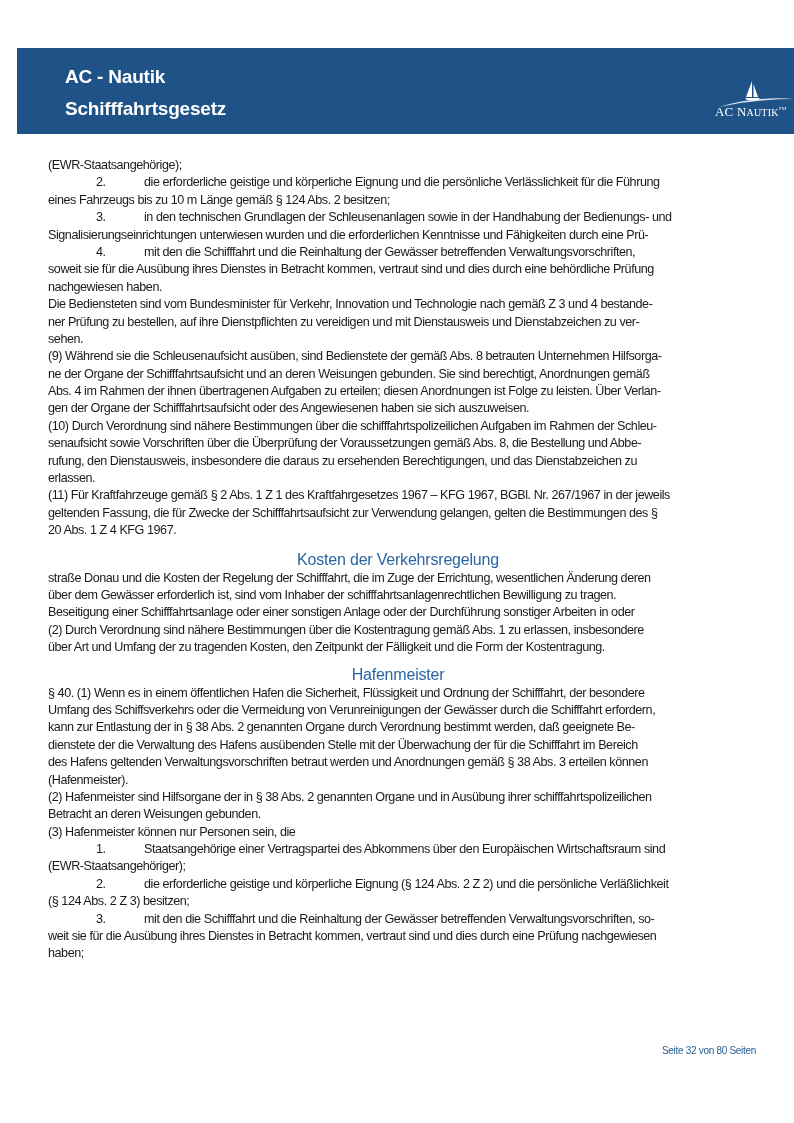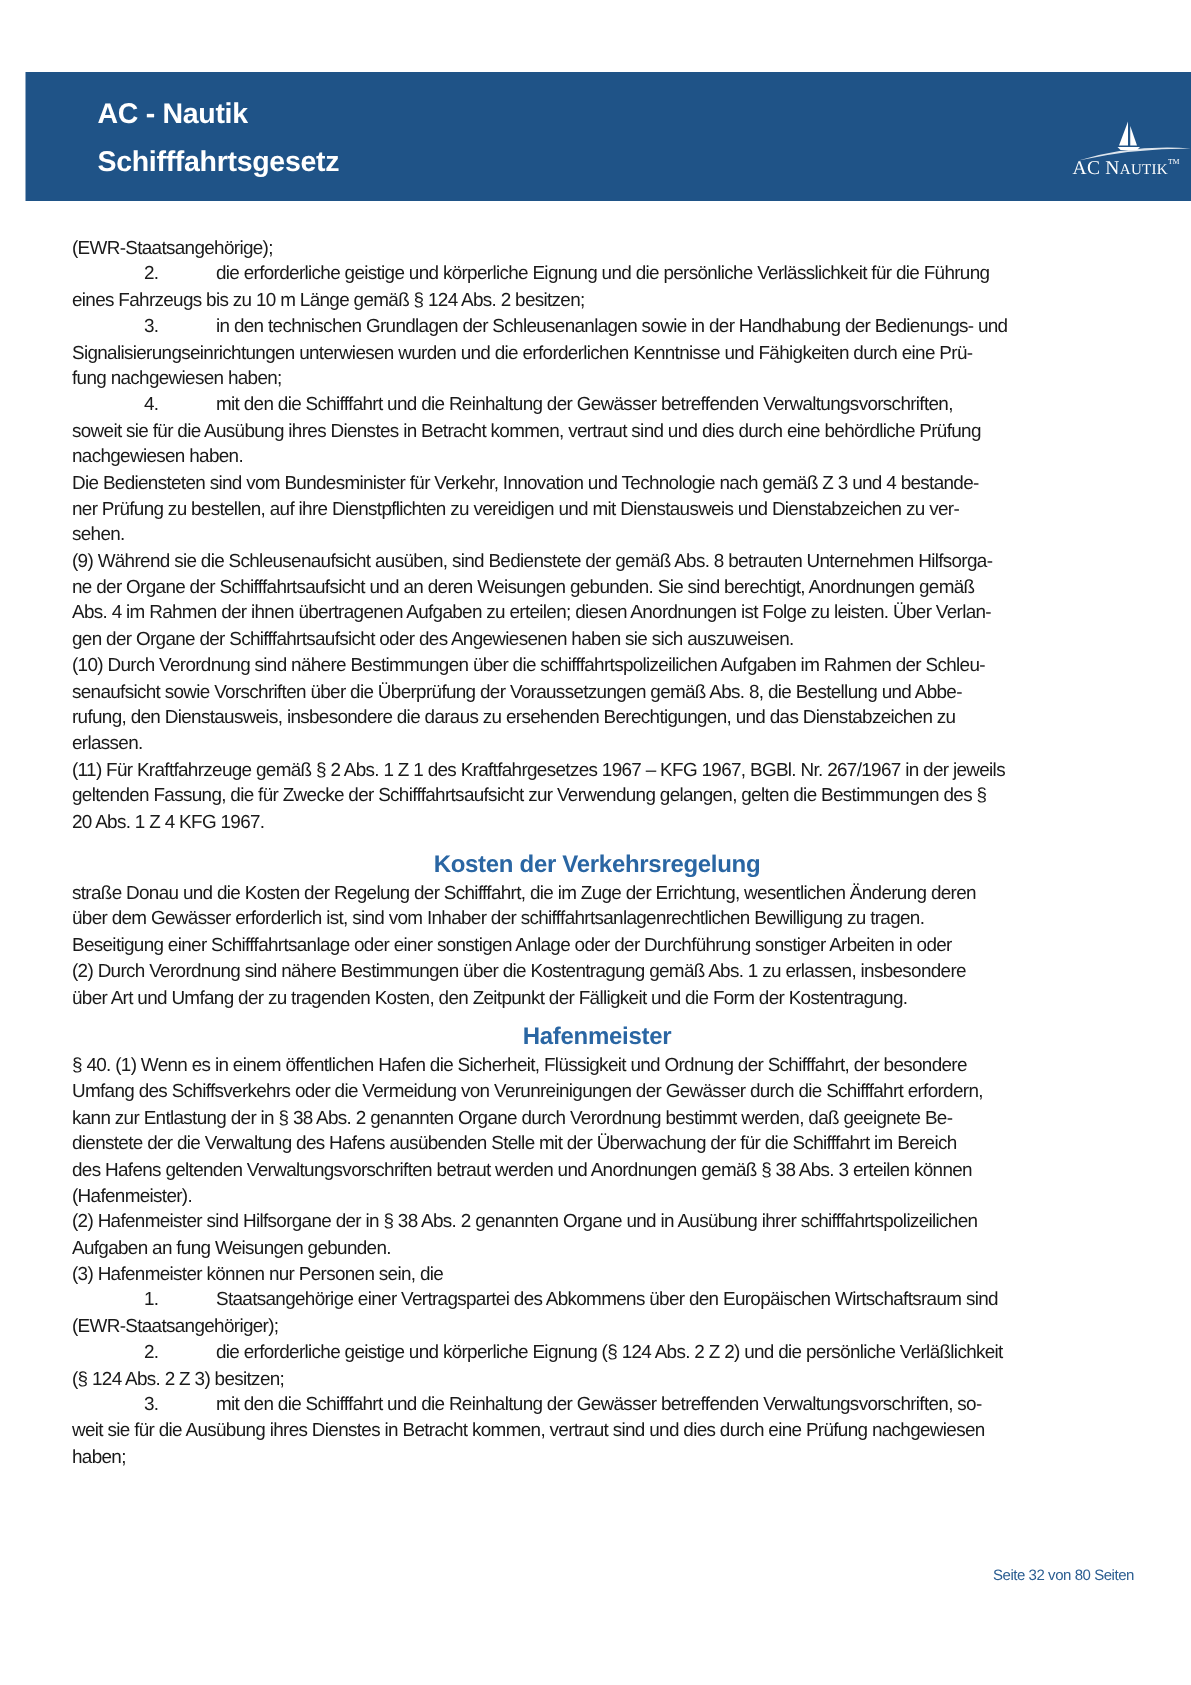--- a/index.html
+++ b/index.html
@@ -14,21 +14,21 @@
   .logo svg { display: block; }
   .logo-text { position: absolute; left: 0; top: 26px; color: #ffffff; font-family: "Liberation Serif", serif;
          font-size: 13px; white-space: nowrap; letter-spacing: 0.2px; }
   .logo-text small { font-size: 10px; }
   .logo-text sup { font-size: 5px; vertical-align: top; position: relative; top: 2px; }
   .content { position: absolute; left: 48px; top: 157px; width: 700px; }
   .ln { font-size: 12.6px; line-height: 17.4px; height: 17.4px; white-space: nowrap;
         letter-spacing: -0.45px; font-family: "Liberation Sans", sans-serif; }
   .ln .num { display: inline-block; width: 48px; margin-left: 48px; }
   .heading { text-align: center; color: #2a66a3; font-size: 16px; line-height: 20px; height: 20px;
-        letter-spacing: -0.2px; font-family: "Liberation Sans", sans-serif; font-weight: bold; }
+        letter-spacing: -0.2px; font-family: "Liberation Sans", sans-serif; }
   .gap { height: 10px; }
   .gap2 { height: 8px; }
   .footer { position: absolute; right: 38px; top: 1045px; color: #2a5d91; font-size: 10px;
         letter-spacing: -0.3px; font-family: "Liberation Sans", sans-serif; }
 </style>
 </head>
 <body>
 
 <div class="header">
   <div class="t1">AC - Nautik</div>
@@ -45,21 +45,20 @@
     </div>
   </div>
 </div>
 
 <div class="content">
   <div class="ln">(EWR-Staatsangehörige);</div>
   <div class="ln"><span class="num">2.</span><span>die erforderliche geistige und körperliche Eignung und die persönliche Verlässlichkeit für die Führung</span></div>
   <div class="ln">eines Fahrzeugs bis zu 10 m Länge gemäß § 124 Abs. 2 besitzen;</div>
   <div class="ln"><span class="num">3.</span><span>in den technischen Grundlagen der Schleusenanlagen sowie in der Handhabung der Bedienungs- und</span></div>
   <div class="ln">Signalisierungseinrichtungen unterwiesen wurden und die erforderlichen Kenntnisse und Fähigkeiten durch eine Prü-</div>
-  <div class="ln">fung nachgewiesen haben;</div>
   <div class="ln"><span class="num">4.</span><span>mit den die Schifffahrt und die Reinhaltung der Gewässer betreffenden Verwaltungsvorschriften,</span></div>
   <div class="ln">soweit sie für die Ausübung ihres Dienstes in Betracht kommen, vertraut sind und dies durch eine behördliche Prüfung</div>
   <div class="ln">nachgewiesen haben.</div>
   <div class="ln">Die Bediensteten sind vom Bundesminister für Verkehr, Innovation und Technologie nach gemäß Z 3 und 4 bestande-</div>
   <div class="ln">ner Prüfung zu bestellen, auf ihre Dienstpflichten zu vereidigen und mit Dienstausweis und Dienstabzeichen zu ver-</div>
   <div class="ln">sehen.</div>
   <div class="ln">(9) Während sie die Schleusenaufsicht ausüben, sind Bedienstete der gemäß Abs. 8 betrauten Unternehmen Hilfsorga-</div>
   <div class="ln">ne der Organe der Schifffahrtsaufsicht und an deren Weisungen gebunden. Sie sind berechtigt, Anordnungen gemäß</div>
   <div class="ln">Abs. 4 im Rahmen der ihnen übertragenen Aufgaben zu erteilen; diesen Anordnungen ist Folge zu leisten. Über Verlan-</div>
   <div class="ln">gen der Organe der Schifffahrtsaufsicht oder des Angewiesenen haben sie sich auszuweisen.</div>
@@ -81,21 +80,21 @@
 
   <div class="gap2"></div>
   <div class="heading">Hafenmeister</div>
   <div class="ln">§ 40. (1) Wenn es in einem öffentlichen Hafen die Sicherheit, Flüssigkeit und Ordnung der Schifffahrt, der besondere</div>
   <div class="ln">Umfang des Schiffsverkehrs oder die Vermeidung von Verunreinigungen der Gewässer durch die Schifffahrt erfordern,</div>
   <div class="ln">kann zur Entlastung der in § 38 Abs. 2 genannten Organe durch Verordnung bestimmt werden, daß geeignete Be-</div>
   <div class="ln">dienstete der die Verwaltung des Hafens ausübenden Stelle mit der Überwachung der für die Schifffahrt im Bereich</div>
   <div class="ln">des Hafens geltenden Verwaltungsvorschriften betraut werden und Anordnungen gemäß § 38 Abs. 3 erteilen können</div>
   <div class="ln">(Hafenmeister).</div>
   <div class="ln">(2) Hafenmeister sind Hilfsorgane der in § 38 Abs. 2 genannten Organe und in Ausübung ihrer schifffahrtspolizeilichen</div>
-  <div class="ln">Aufgaben an fung Weisungen gebunden.</div>
+  <div class="ln">Betracht an deren Weisungen gebunden.</div>
   <div class="ln">(3) Hafenmeister können nur Personen sein, die</div>
   <div class="ln"><span class="num">1.</span><span>Staatsangehörige einer Vertragspartei des Abkommens über den Europäischen Wirtschaftsraum sind</span></div>
   <div class="ln">(EWR-Staatsangehöriger);</div>
   <div class="ln"><span class="num">2.</span><span>die erforderliche geistige und körperliche Eignung (§ 124 Abs. 2 Z 2) und die persönliche Verläßlichkeit</span></div>
   <div class="ln">(§ 124 Abs. 2 Z 3) besitzen;</div>
   <div class="ln"><span class="num">3.</span><span>mit den die Schifffahrt und die Reinhaltung der Gewässer betreffenden Verwaltungsvorschriften, so-</span></div>
   <div class="ln">weit sie für die Ausübung ihres Dienstes in Betracht kommen, vertraut sind und dies durch eine Prüfung nachgewiesen</div>
   <div class="ln">haben;</div>
 </div>
 

